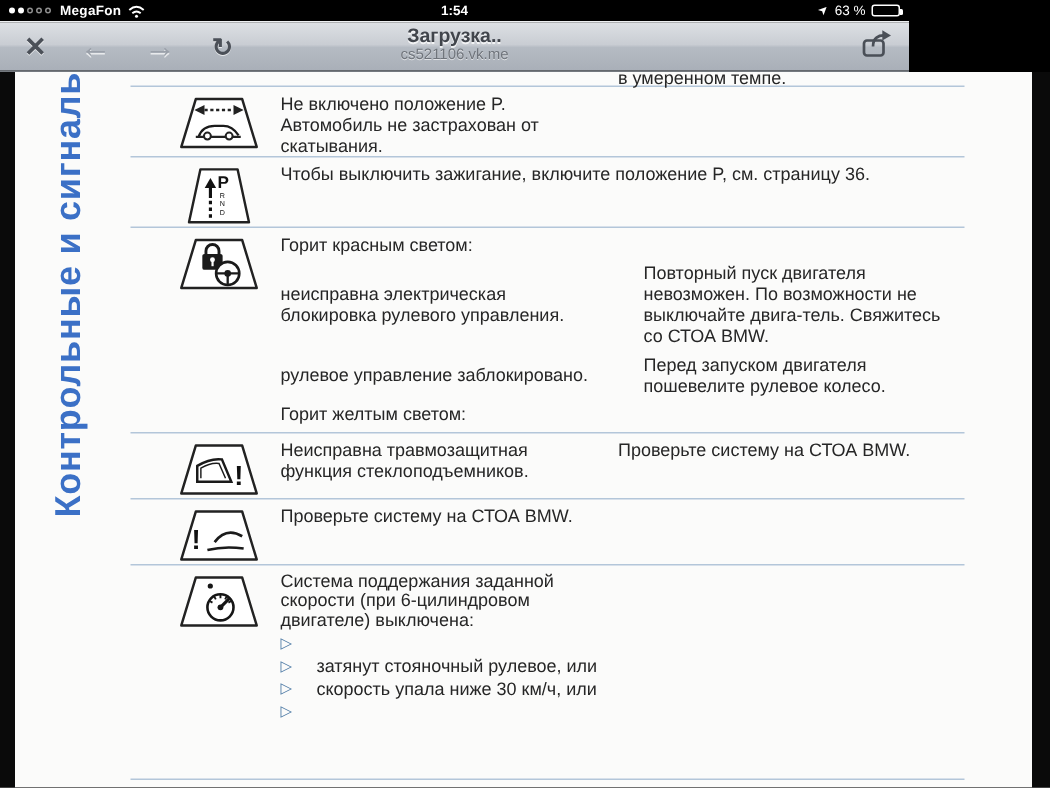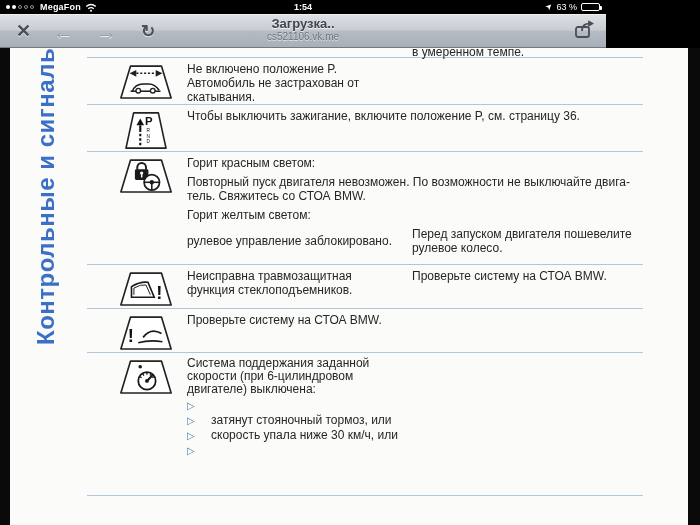--- a/index.html
+++ b/index.html
@@ -59,21 +59,21 @@
   .tbl { position:absolute; left:77px; top:0; width:556px; font-size:12px; line-height:14px; color:#262626; }
   .row { display:flex; align-items:flex-start; padding-top:4px; border-bottom:1px solid #b3c6d9; }
   .row.partial { height:10px; padding-top:0; position:relative; }
   .partial-text { position:absolute; left:325px; top:-3px; }
   .cell-icon { width:100px; padding-left:30px; padding-top:2px; flex:none; }
   .cell-mid { width:225px; padding-right:12px; flex:none; }
   .cell-right { flex:1; padding-right:2px; }
   .cell-body { flex:1; }
   .subrow { display:flex; align-items:center; margin-bottom:5px; }
   .sub-mid { width:225px; padding-right:12px; flex:none; }
-  .sub-right { flex:1; padding-right:2px; }
+  .sub-right { flex:1; padding-right:2px;margin-left:17px; }
   .r1 { min-height:38px; } .r2 { min-height:43px; } .r3 { min-height:113px; }
   .r4 { min-height:42px; } .r5 { min-height:40px; } .r6 { min-height:143px; line-height:13px; }
   .intro { margin-bottom:3px; }
   .bullet { display:flex; margin-bottom:2px; }
   .tri { width:24px; flex:none; color:#4d7aa5; font-size:10px; line-height:13px; }
   .tt { display:block; }
   .tt .frame { fill:#fff; stroke:#222; stroke-width:1.7; stroke-linejoin:round; }
   .tt .k { stroke:#1b1b1b; fill:none; }
   .tt text { font-family:"Liberation Sans","DejaVu Sans",sans-serif; }
 </style>
@@ -181,29 +181,30 @@
               <line x1="36" y1="25" x2="36" y2="32.6" stroke="#1b1b1b" stroke-width="1.6"></line>
               <circle cx="36" cy="25" r="2.3" fill="#1b1b1b"></circle>
             </svg>
           </div>
           <div class="cell-body">
             <div class="subrow">
               <div class="sub-mid">Горит красным светом:</div>
               <div class="sub-right"></div>
             </div>
             <div class="subrow">
+              <div class="sub-mid">неисправна электрическая блокировка рулевого управления.</div>
               <div class="sub-right">Повторный пуск двигателя невозможен. По возможности не выключайте двига-тель. Свяжитесь со СТОА BMW.</div>
+            </div>
+            <div class="subrow">
+              <div class="sub-mid">рулевое управление заблокировано.</div>
+              <div class="sub-right">Перед запуском двигателя пошевелите рулевое колесо.</div>
             </div>
             <div class="subrow">
               <div class="sub-mid">Горит желтым светом:</div>
               <div class="sub-right"></div>
-            </div>
-            <div class="subrow">
-              <div class="sub-mid">рулевое управление заблокировано.</div>
-              <div class="sub-right">Перед запуском двигателя пошевелите рулевое колесо.</div>
             </div>
           </div>
         </div>
 
         <div class="row r4">
           <div class="cell-icon">
             <svg class="tt" width="58" height="37" viewBox="0 0 60 38">
               <path class="frame" d="M14 2 L46 2 L56 35 L4 35 Z"></path>
               <path class="k" d="M15 27 L15 16 Q24 10.5 32 11.5 L38.5 27 Z" stroke-width="1.7"></path>
               <path class="k" d="M17.5 24.5 L17.5 17.5 Q24.5 13.5 30 14.3 L34.5 24.5" stroke-width="1"></path>
@@ -241,21 +242,21 @@
               <circle cx="24" cy="7.8" r="1.8" fill="#161616"></circle>
             </svg>
           </div>
           <div class="cell-mid">
             <div class="intro">Система поддержания заданной скорости (при 6-цилиндровом двигателе) выключена:</div>
             <div class="bullet">
               <span class="tri">▷</span>
             </div>
             <div class="bullet">
               <span class="tri">▷</span>
-              <span>затянут стояночный тормоз, или</span>
+              <span>затянут стояночный рулевое, или</span>
             </div>
             <div class="bullet">
               <span class="tri">▷</span>
               <span>скорость упала ниже 30 км/ч, или</span>
             </div>
             <div class="bullet">
               <span class="tri">▷</span>
             </div>
           </div>
           <div class="cell-right"></div>

